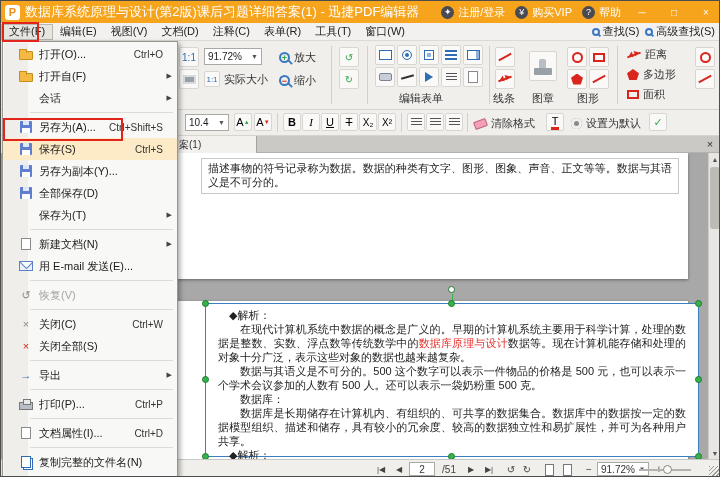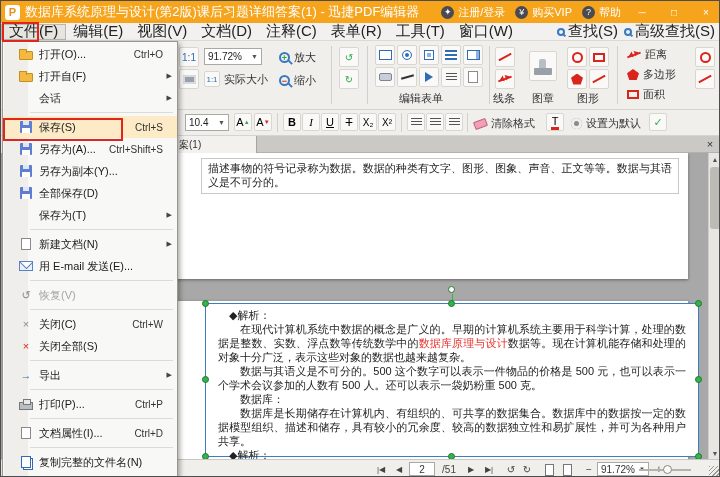--- a/index.html
+++ b/index.html
@@ -10,21 +10,21 @@
   
   #titlebar{left:0;top:0;width:720px;height:22px;background:#F6A41C;display:flex;align-items:center;padding:0 4px;color:#fff;}
   #app-logo{width:15px;height:15px;background:#fff;border-radius:3px;color:#F08C1A;font-weight:bold;font-size:11px;display:flex;align-items:center;justify-content:center;margin-right:5px;}
   #win-title{font-size:13px;color:#fff;white-space:nowrap;overflow:hidden;}
   #tb-right{margin-left:auto;display:flex;align-items:center;gap:10px;}
   .tb-link{display:flex;align-items:center;gap:4px;font-size:11px;color:#fff;cursor:default;}
   .dotic{width:13px;height:13px;border-radius:50%;background:#4a4a52;color:#fff;font-size:9px;display:flex;align-items:center;justify-content:center;}
   .winbtn{width:22px;height:16px;display:flex;align-items:center;justify-content:center;font-size:10px;color:#fff;}
 
   
-  #menubar{left:0;top:22px;width:720px;height:18px;background:#F2F1EF;border-bottom:1px solid #DCDAD5;display:flex;align-items:center;font-size:15px;color:#222;}
+  #menubar{left:0;top:22px;width:720px;height:18px;background:#F2F1EF;border-bottom:1px solid #DCDAD5;display:flex;align-items:center;font-size:11px;color:#222;}
   .mb-item{padding:1px 7px;height:16px;display:flex;align-items:center;}
   .mb-item.active{background:#E7E5E0;border:1px solid #b9b7b1;}
   #mb-right{margin-left:auto;display:flex;align-items:center;gap:6px;padding-right:6px;}
   .mb-find{display:flex;align-items:center;gap:3px;}
   .mini-mag{position:relative;width:8px;height:8px;border:2px solid #3A78C2;border-radius:50%;}
   .mini-mag::after{content:"";position:absolute;width:4px;height:2px;background:#3A78C2;bottom:-2px;right:-3px;transform:rotate(45deg);}
 
   
   #toolbar-main{left:0;top:40px;width:720px;height:69px;background:#F0EFEC;border-bottom:1px solid #D6D4CF;}
   #toolbar-format{left:0;top:109px;width:720px;height:26px;background:#F0EFEC;border-bottom:1px solid #D6D4CF;}
@@ -427,33 +427,33 @@
       </span>
     <span class="fm-label">打开自(F)</span>
     <span class="fm-arr">▶</span>
   </div>
   <div class="fm-item">
     <span class="fm-ic"></span>
     <span class="fm-label">会话</span>
     <span class="fm-arr">▶</span>
   </div>
   <div class="fm-sep"></div>
+  <div class="fm-item">
+    <span class="fm-ic">
+        <span class="ic-floppy"></span>
+      </span>
+    <span class="fm-label">另存为(A)...</span>
+    <span class="fm-short">Ctrl+Shift+S</span>
+  </div>
   <div class="fm-item hl">
     <span class="fm-ic">
         <span class="ic-floppy"></span>
       </span>
     <span class="fm-label">保存(S)</span>
     <span class="fm-short">Ctrl+S</span>
-  </div>
-  <div class="fm-item">
-    <span class="fm-ic">
-        <span class="ic-floppy"></span>
-      </span>
-    <span class="fm-label">另存为(A)...</span>
-    <span class="fm-short">Ctrl+Shift+S</span>
   </div>
   <div class="fm-item">
     <span class="fm-ic">
         <span class="ic-floppy"></span>
       </span>
     <span class="fm-label">另存为副本(Y)...</span>
   </div>
   <div class="fm-item">
     <span class="fm-ic">
         <span class="ic-floppy"></span>

